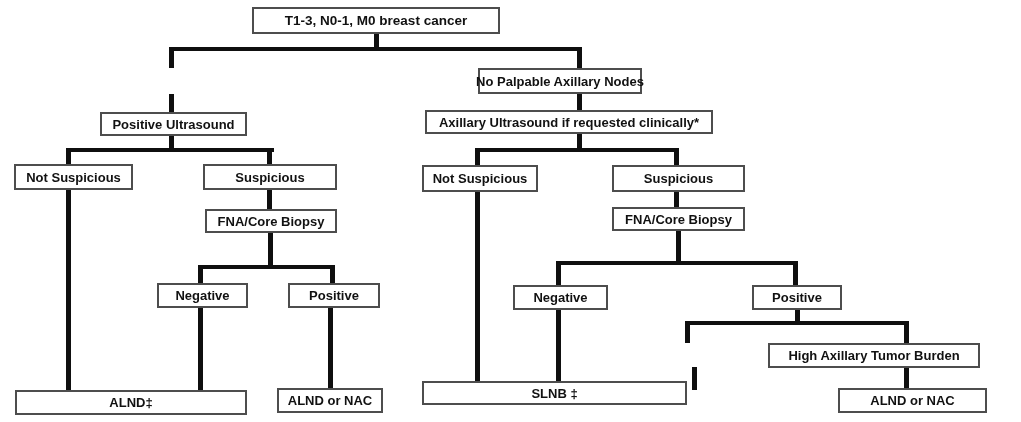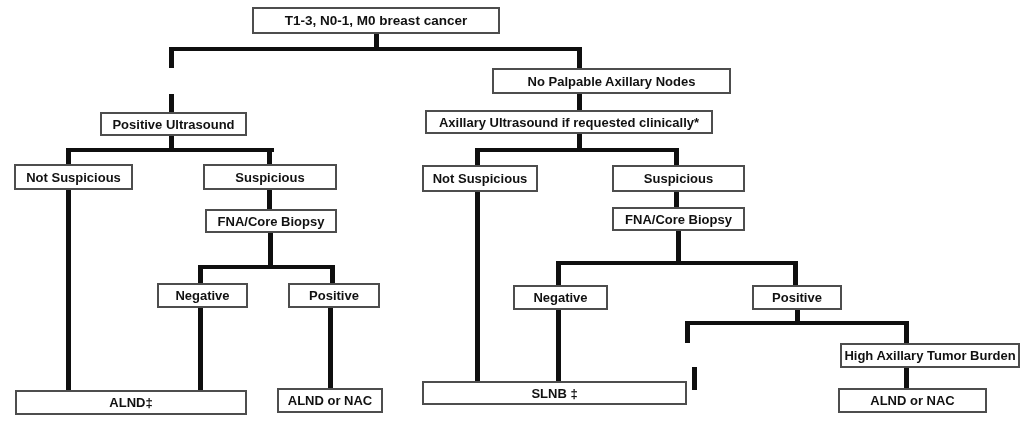--- a/index.html
+++ b/index.html
@@ -83,38 +83,38 @@
   <div class="vline" style="left:66px;top:190px;width:5px;height:200px"></div>
   <div class="vline" style="left:198px;top:308px;width:5px;height:82px"></div>
   <div class="vline" style="left:328px;top:308px;width:5px;height:80px"></div>
   <div class="vline" style="left:475px;top:192px;width:5px;height:198px"></div>
   <div class="vline" style="left:556px;top:310px;width:5px;height:80px"></div>
   <div class="vline" style="left:692px;top:367px;width:5px;height:23px"></div>
   <div class="vline" style="left:904px;top:367px;width:5px;height:21px"></div>
 
   <div class="node" style="left:252px;top:7px;width:248px;height:27px;font-size:13.5px">T1-3, N0-1, M0 breast cancer</div>
 
-  <div class="node" style="left:492px;top:68px;width:239px;height:26px">No Palpable Axillary Nodes</div>
+  <div class="node" style="left:478px;top:68px;width:164px;height:26px">No Palpable Axillary Nodes</div>
 
   <div class="node" style="left:100px;top:112px;width:147px;height:24px">Positive Ultrasound</div>
   <div class="node" style="left:425px;top:110px;width:288px;height:24px">Axillary Ultrasound if requested clinically*</div>
 
   <div class="node" style="left:14px;top:164px;width:119px;height:26px">Not Suspicious</div>
   <div class="node" style="left:203px;top:164px;width:134px;height:26px">Suspicious</div>
   <div class="node" style="left:422px;top:165px;width:116px;height:27px">Not Suspicious</div>
   <div class="node" style="left:612px;top:165px;width:133px;height:27px">Suspicious</div>
 
   <div class="node" style="left:205px;top:209px;width:132px;height:24px">FNA/Core Biopsy</div>
   <div class="node" style="left:612px;top:207px;width:133px;height:24px">FNA/Core Biopsy</div>
 
   <div class="node" style="left:157px;top:283px;width:91px;height:25px">Negative</div>
   <div class="node" style="left:288px;top:283px;width:92px;height:25px">Positive</div>
   <div class="node" style="left:513px;top:285px;width:95px;height:25px">Negative</div>
   <div class="node" style="left:752px;top:285px;width:90px;height:25px">Positive</div>
 
-  <div class="node" style="left:840px;top:343px;width:180px;height:25px">High Axillary Tumor Burden</div>
+  <div class="node" style="left:768px;top:343px;width:212px;height:25px">High Axillary Tumor Burden</div>
 
   <div class="node" style="left:15px;top:390px;width:232px;height:25px">ALND‡</div>
   <div class="node" style="left:277px;top:388px;width:106px;height:25px">ALND or NAC</div>
   <div class="node" style="left:422px;top:381px;width:265px;height:24px">SLNB ‡</div>
   <div class="node" style="left:838px;top:388px;width:149px;height:25px">ALND or NAC</div>
 
 </div>
 
 </body></html>

